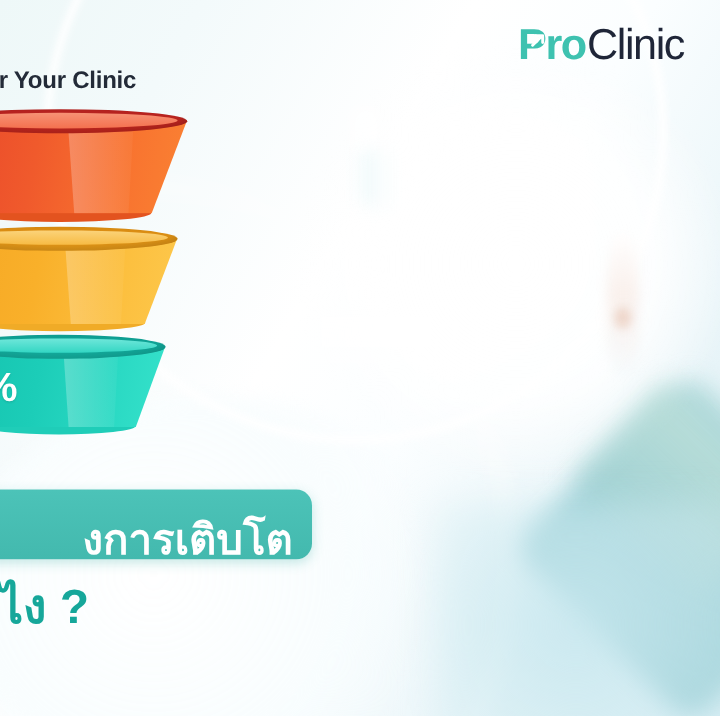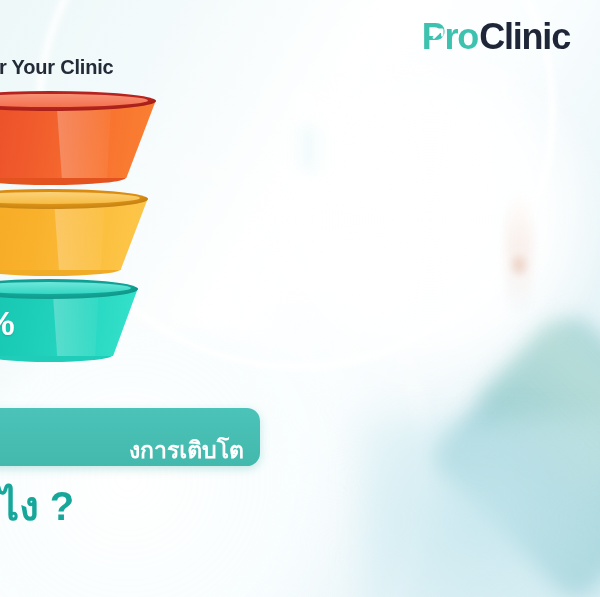--- a/index.html
+++ b/index.html
@@ -156,21 +156,21 @@
   }
   .logo-arrow {
     position: absolute;
     left: 9px;
     top: 7px;
     width: 15px;
     height: 15px;
   }
   .logo-clinic {
     font-size: 36px;
-    font-weight: 700;
+    font-weight: 400;
     color: #1f2638;
     letter-spacing: -1.2px;
     margin-left: 1px;
   }
 
   
   .funnel {
     position: absolute;
     left: 0;
     top: 88px;
@@ -280,21 +280,21 @@
     background: linear-gradient(180deg, #4cc3b8 0%, #43b9ae 100%);
     border-radius: 13px;
     box-shadow: 0 3px 10px rgba(70,180,170,0.30);
     display: flex;
     align-items: center;
     justify-content: flex-end;
     padding-right: 16px;
     box-sizing: border-box;
   }
   .thai-banner-text {
-    font-size: 23px;
+    font-size: 35px;
     font-weight: 700;
     color: #ffffff;
     white-space: nowrap;
     line-height: 1;
     margin-top: 27px;
   }
   .thai-line2 {
     position: absolute;
     left: -90px;
     top: 482px;

